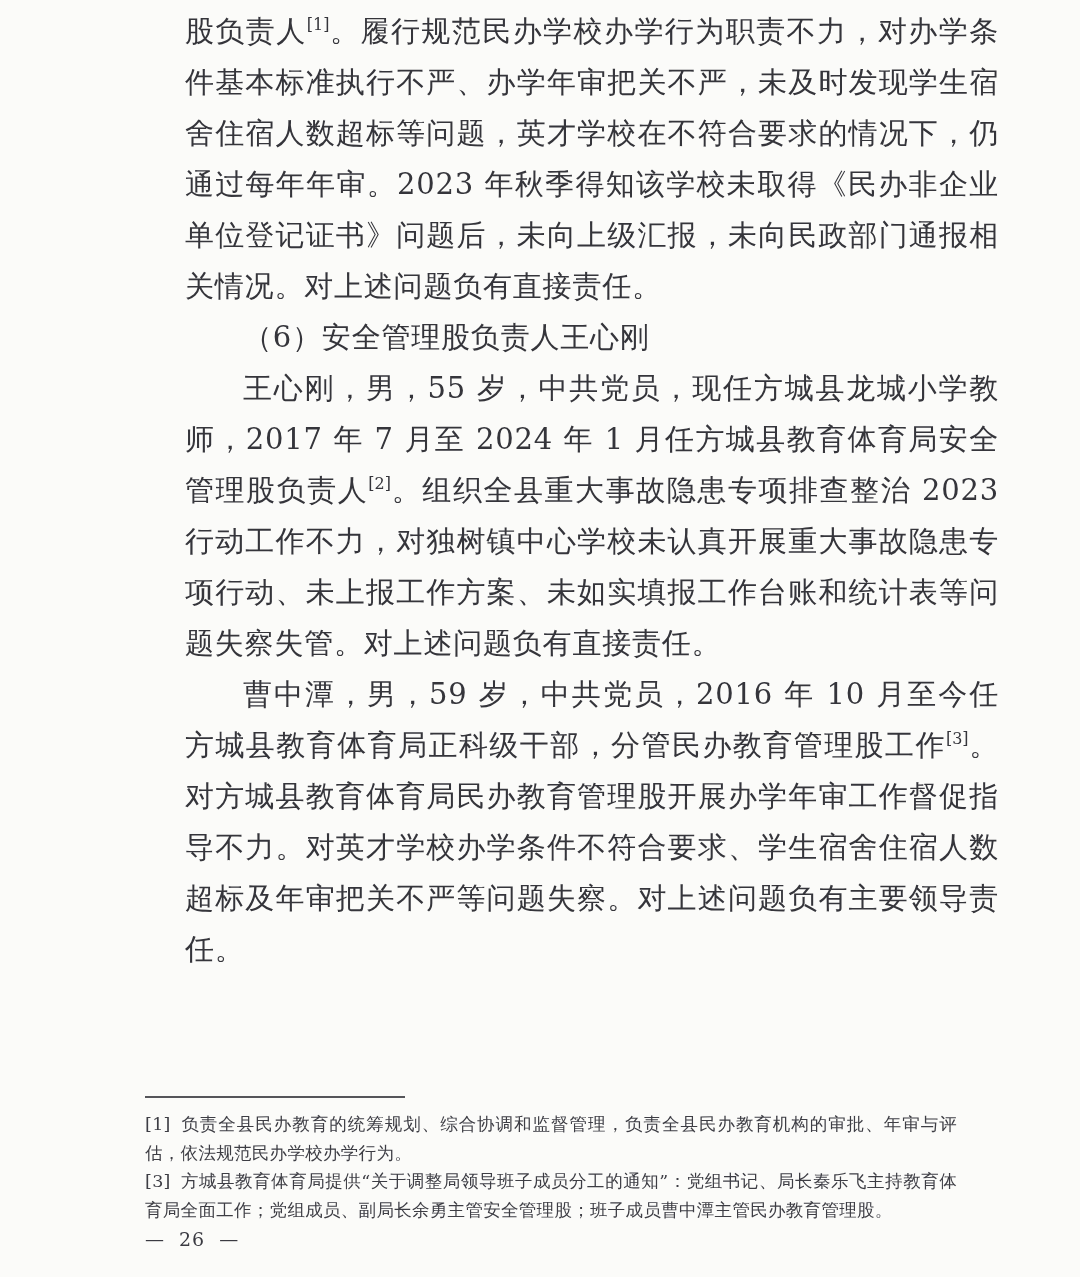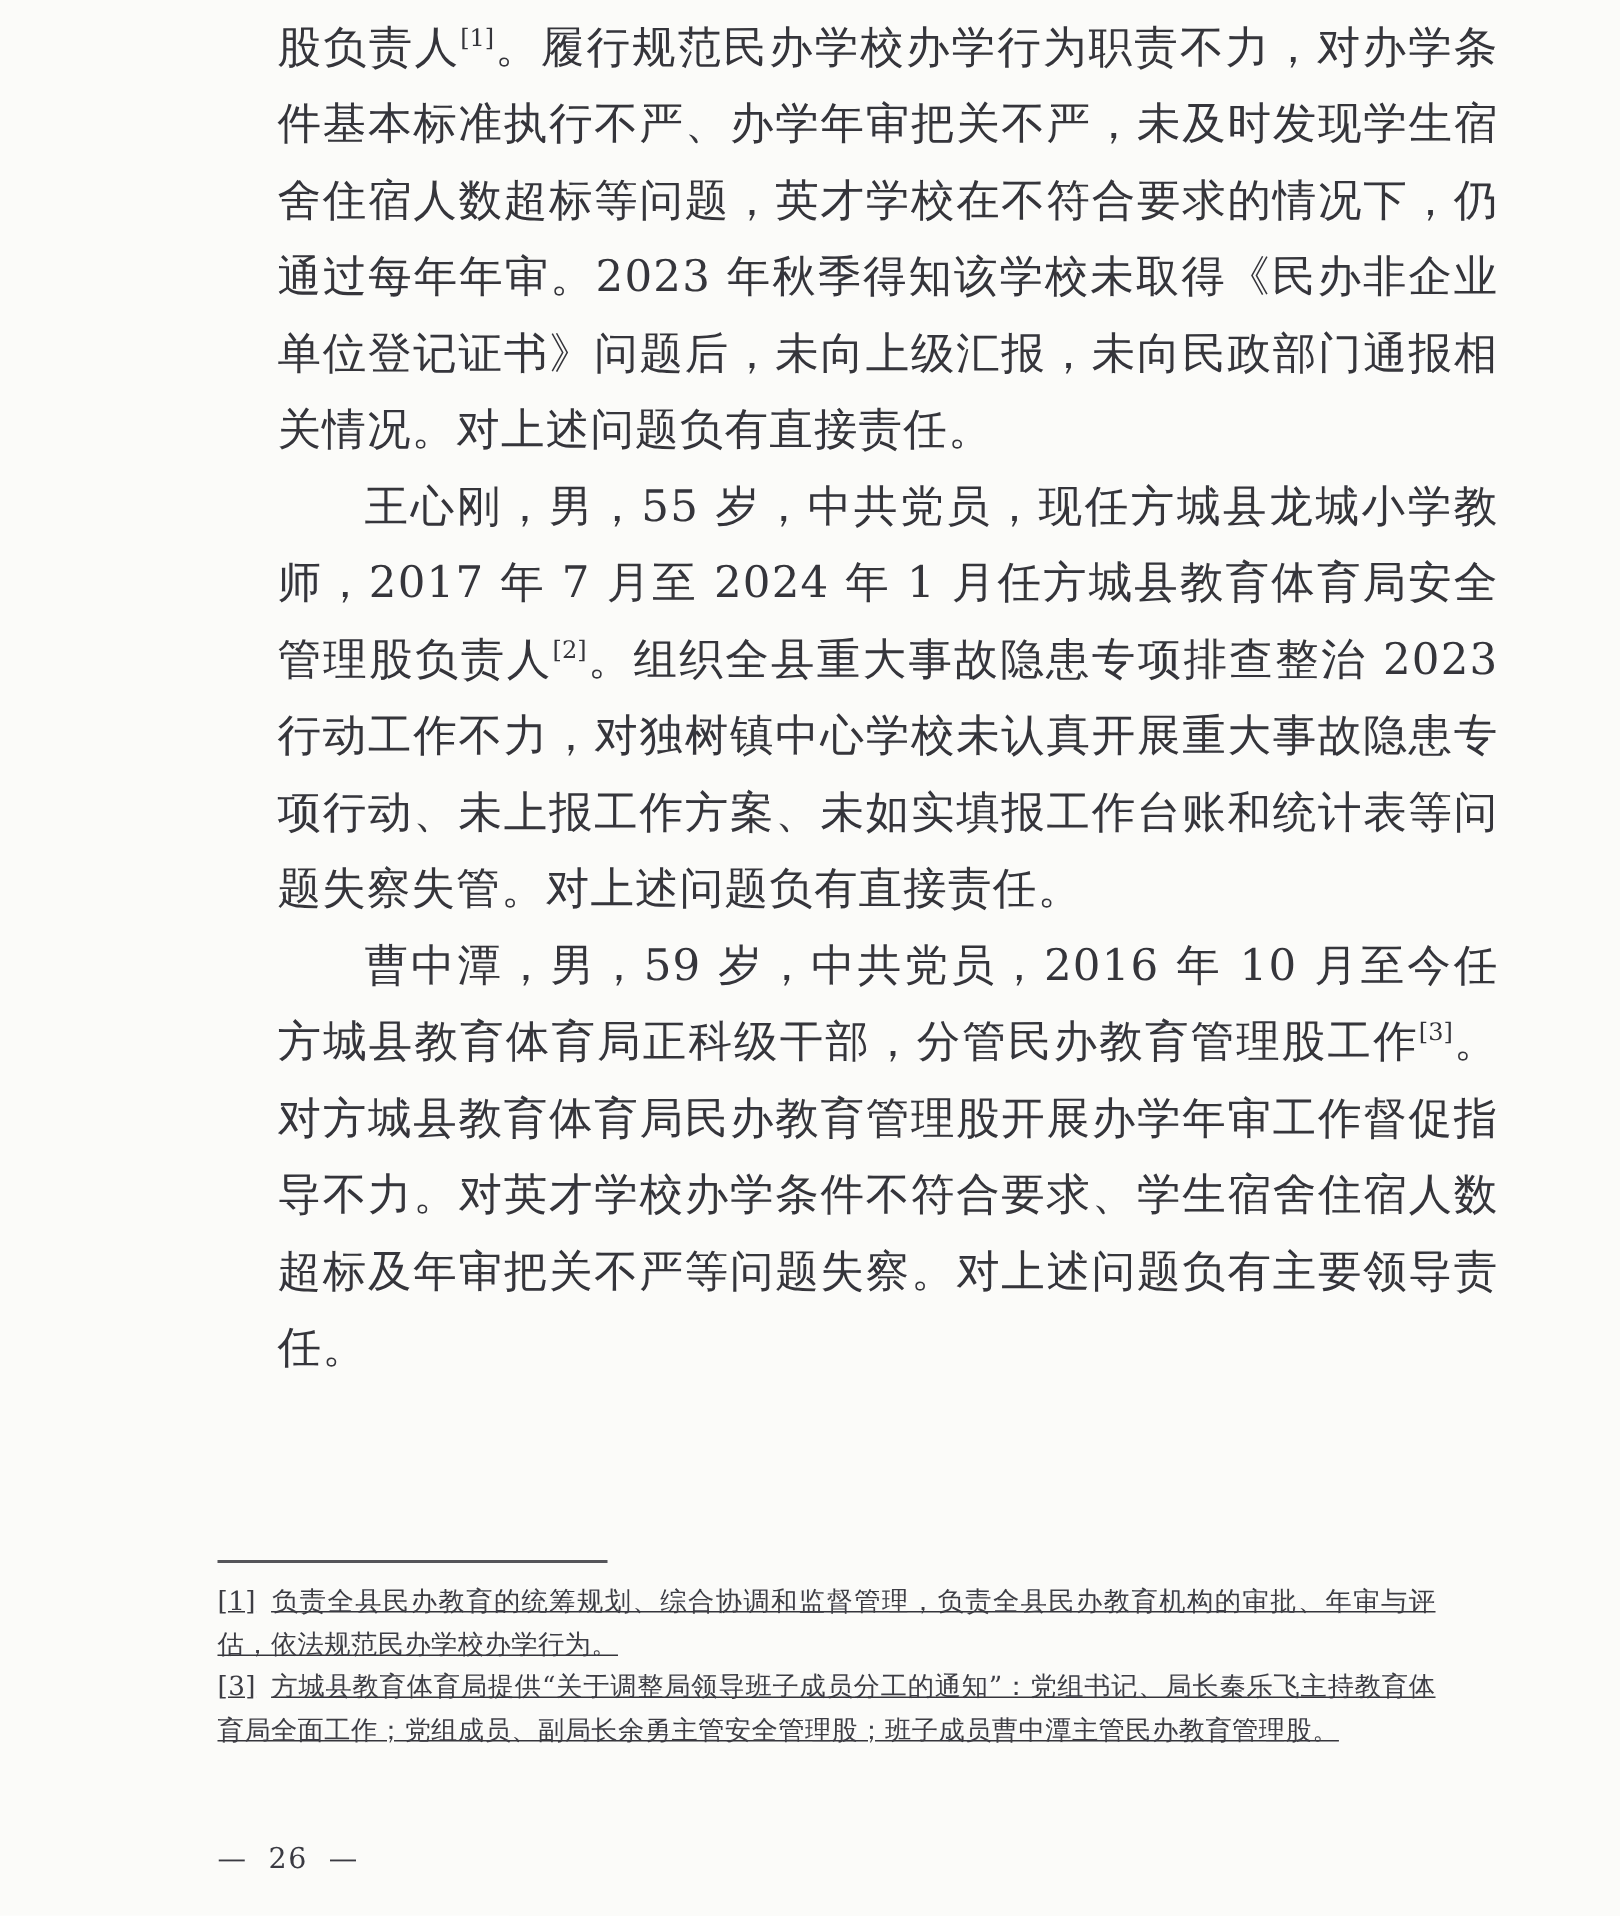--- a/index.html
+++ b/index.html
@@ -31,23 +31,22 @@
   .indent { text-indent: 2em; }
   .para sup {
     font-size: 16px;
     line-height: 0;
     vertical-align: super;
     letter-spacing: 0;
   }
   .footnote-block {
     position: absolute;
     left: 145px;
-    top: 1040px;
+    top: 1096px;
     width: 812px;
-    text-decoration: underline;
   }
   .footnote-rule {
     width: 260px;
     height: 0;
     border-top: 2px solid #55555a;
     margin: 0 0 12px 0;
   }
   .footnote {
     margin: 0;
     font-size: 17.5px;
@@ -72,20 +71,21 @@
 </style>
 </head>
 <body>
 
 <div class="page">
 
   <div class="content">
 
     <p class="para"><span>股负责人</span><sup>[1]</sup><span>。履行规范民办学校办学行为职责不力，对办学条件基本标准执行不严、办学年审把关不严，未及时发现学生宿舍住宿人数超标等问题，英才学校在不符合要求的情况下，仍通过每年年审。2023 年秋季得知该学校未取得《民办非企业单位登记证书》问题后，未向上级汇报，未向民政部门通报相关情况。对上述问题负有直接责任。</span></p>
 
+    <p class="para indent"><span>（6）安全管理股负责人王心刚</span></p>
 
     <p class="para indent"><span>王心刚，男，55 岁，中共党员，现任方城县龙城小学教师，2017 年 7 月至 2024 年 1 月任方城县教育体育局安全管理股负责人</span><sup>[2]</sup><span>。组织全县重大事故隐患专项排查整治 2023 行动工作不力，对独树镇中心学校未认真开展重大事故隐患专项行动、未上报工作方案、未如实填报工作台账和统计表等问题失察失管。对上述问题负有直接责任。</span></p>
 
 
     <p class="para indent"><span>曹中潭，男，59 岁，中共党员，2016 年 10 月至今任方城县教育体育局正科级干部，分管民办教育管理股工作</span><sup>[3]</sup><span>。对方城县教育体育局民办教育管理股开展办学年审工作督促指导不力。对英才学校办学条件不符合要求、学生宿舍住宿人数超标及年审把关不严等问题失察。对上述问题负有主要领导责任。</span></p>
 
 
   </div>
 
   <div class="footnote-block">

